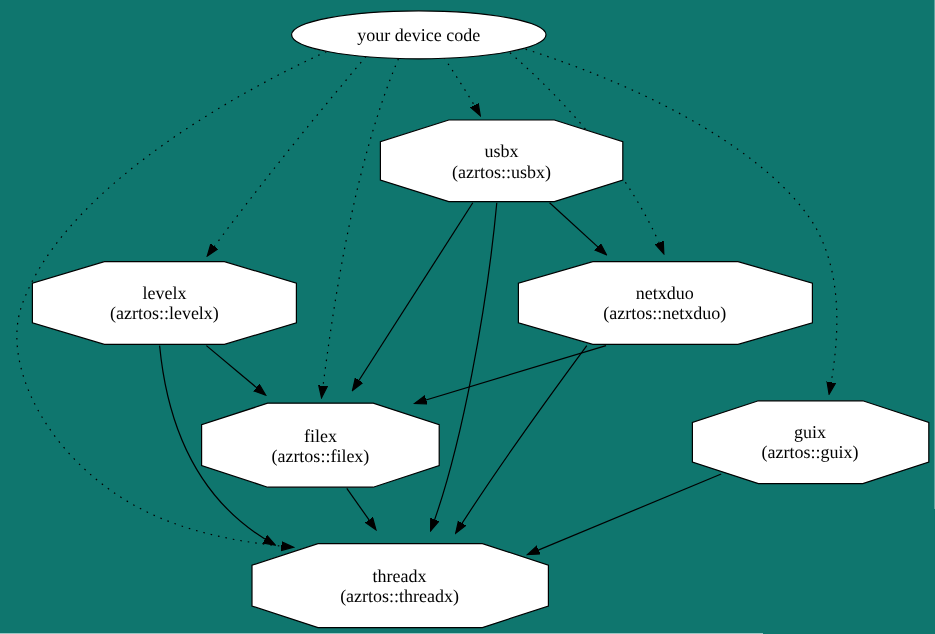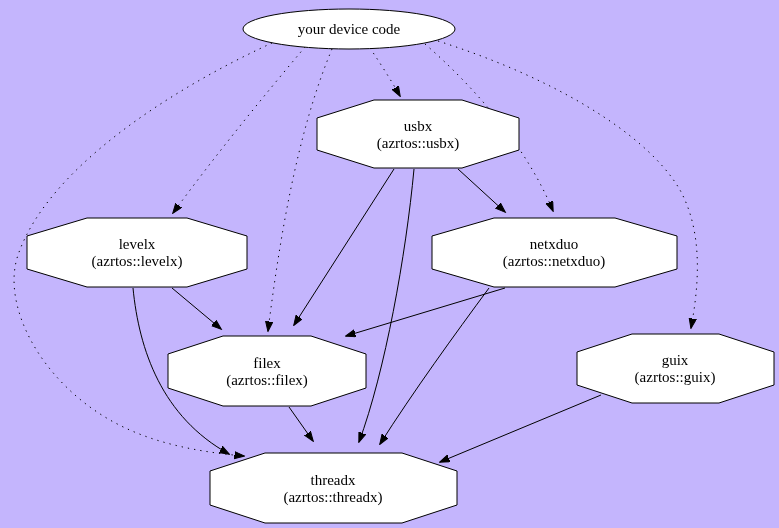--- a/index.html
+++ b/index.html
@@ -4,21 +4,21 @@
 <style>
   html, body {
     margin: 0;
     padding: 0;
     background: #ffffff;
   }
   .canvas {
     position: relative;
     width: 779px;
     height: 528px;
-    background: #c4b5fd;
+    background: #0f766e;
     overflow: hidden;
   }
   svg text {
     font-family: "Liberation Serif", "DejaVu Serif", serif;
     font-size: 15px;
     fill: #000000;
   }
   .node-shape {
     fill: #ffffff;
     stroke: #000000;

